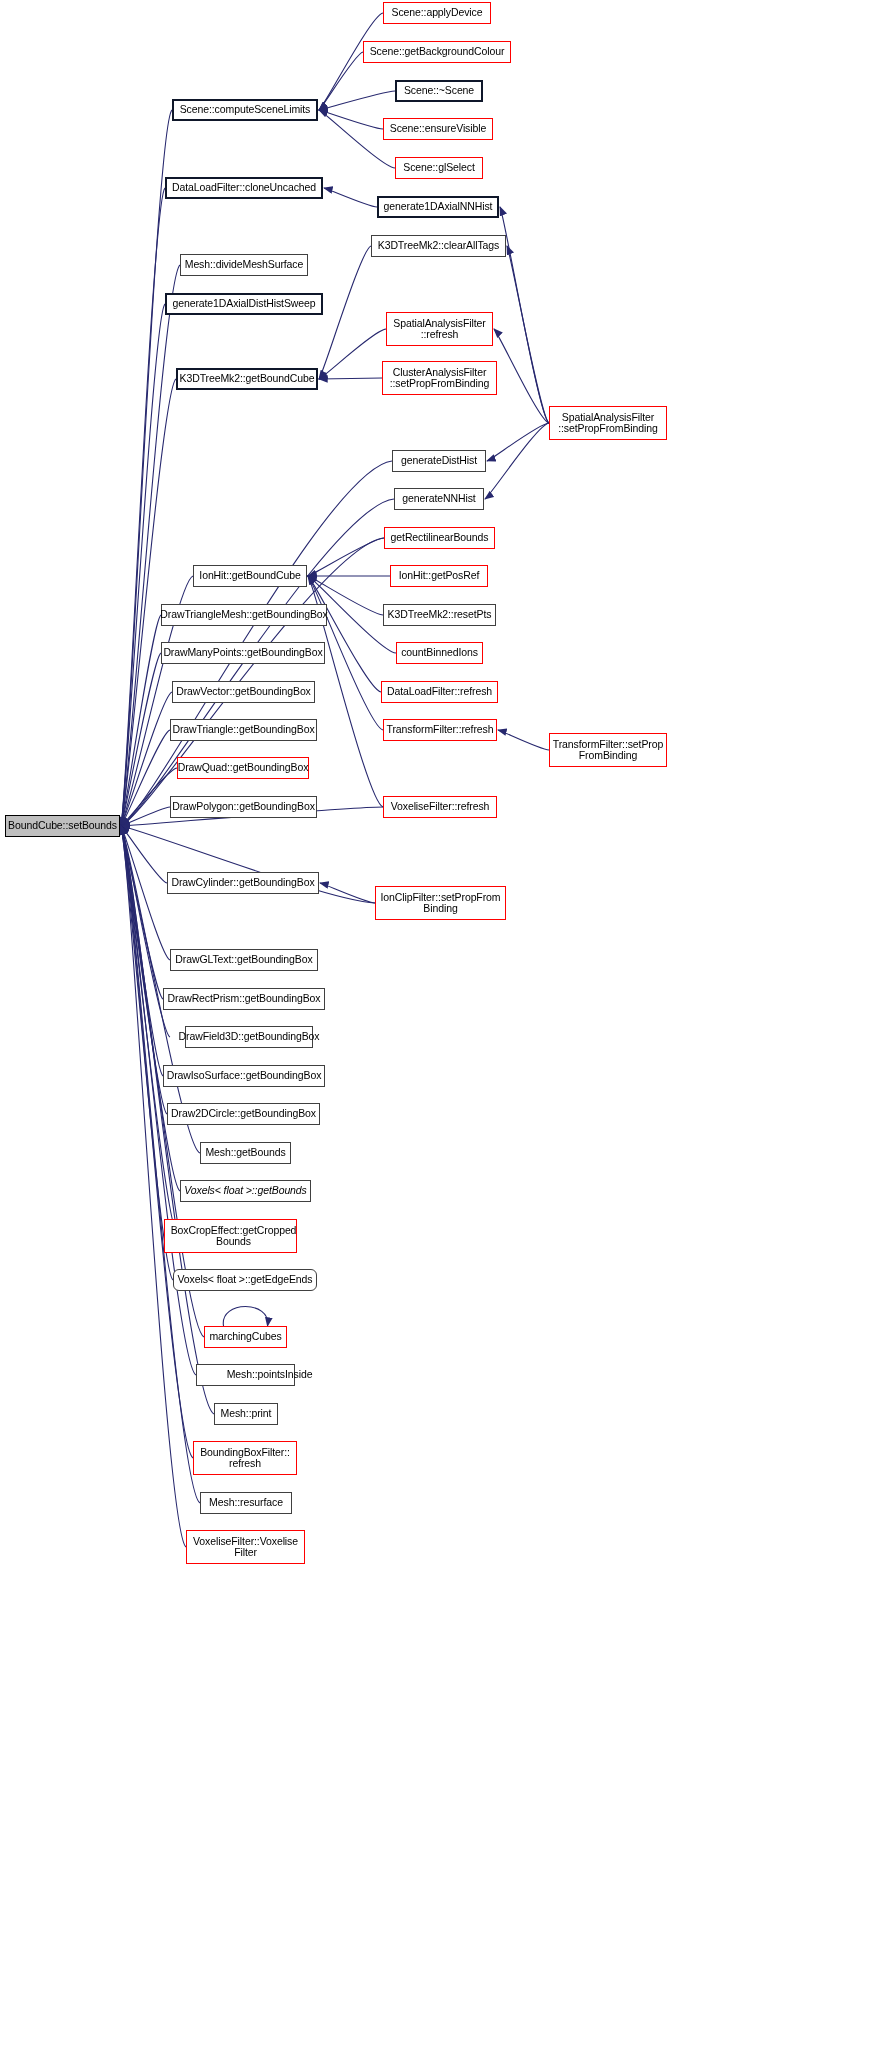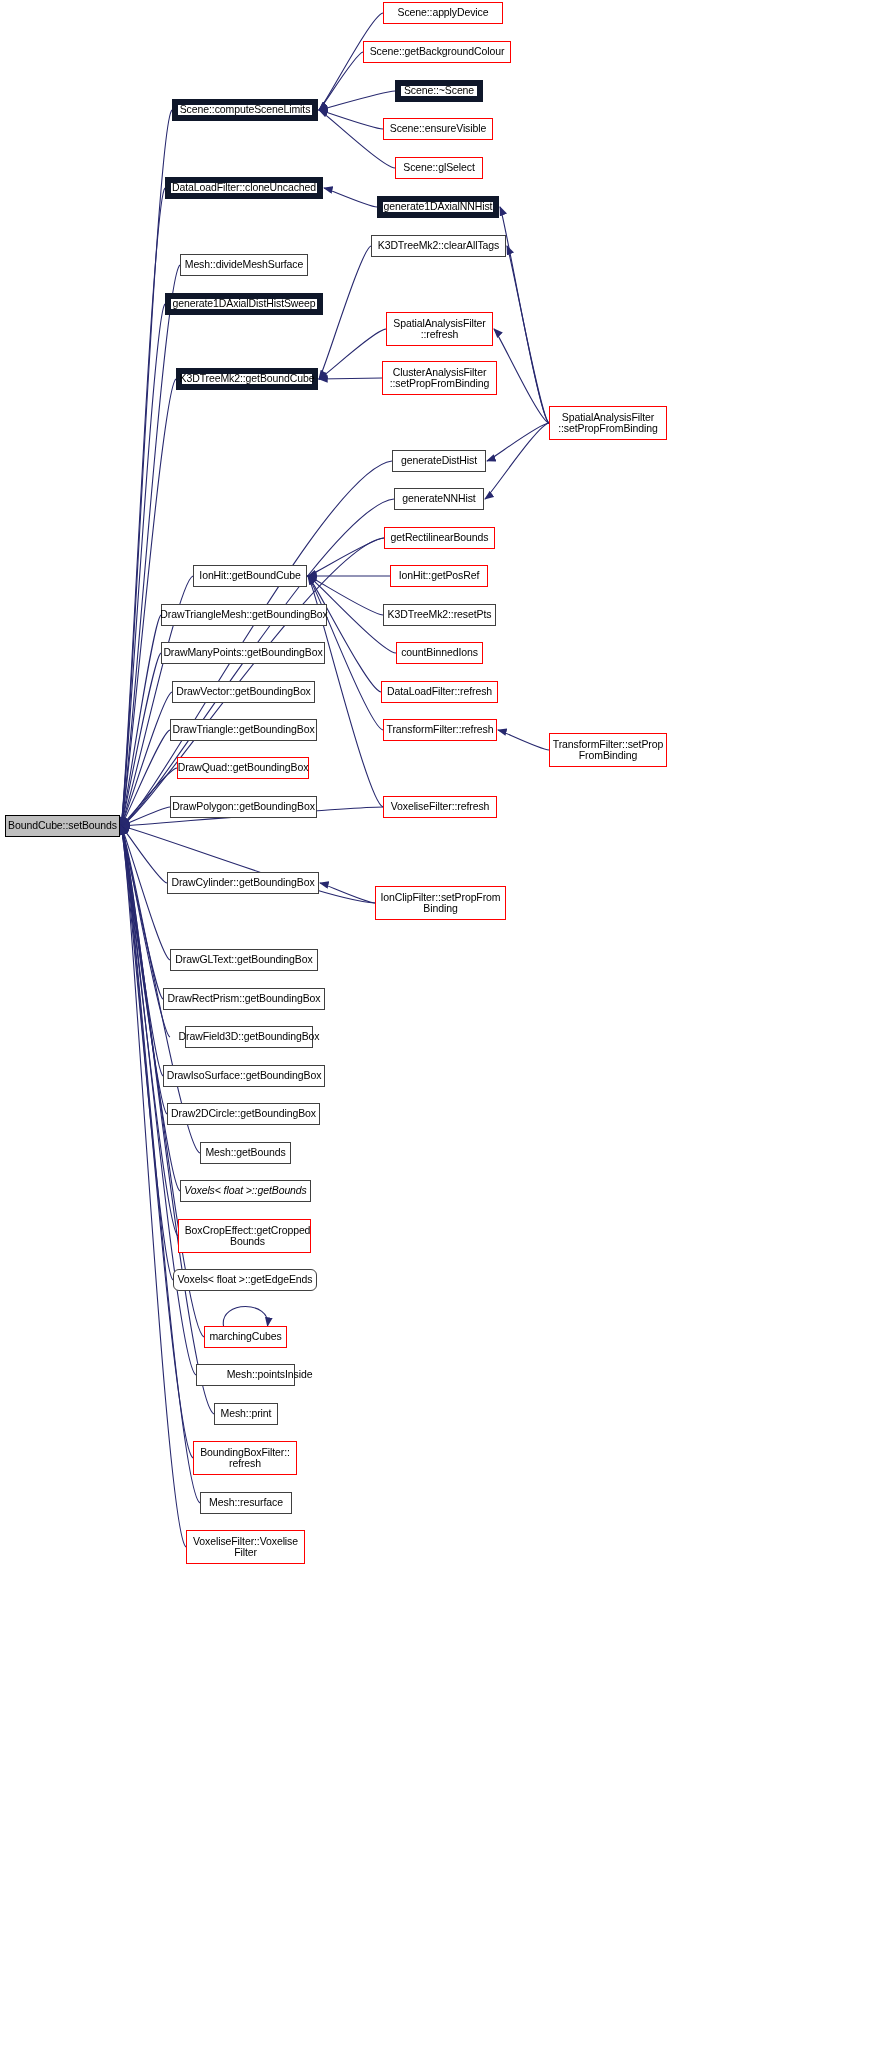--- a/index.html
+++ b/index.html
@@ -2,21 +2,21 @@
 <html><head>
 <meta charset="utf-8">
 <style>
   html,body{margin:0;padding:0;background:#ffffff;}
   body{font-family:"Liberation Sans","DejaVu Sans",sans-serif;}
   #graph{position:relative;width:885px;height:2065px;background:#ffffff;overflow:hidden;}
   #edges{position:absolute;left:0;top:0;width:885px;height:2065px;}
   .node{position:absolute;box-sizing:border-box;display:flex;align-items:center;justify-content:center;
         text-align:center;background:#ffffff;line-height:1.08;
         font-size:10.5px;color:#000000;letter-spacing:-0.1px;white-space:pre-line;}
-  .node.black{border:6px solid #0f172a;}
+  .node.black{border:2px solid #0f172a;}
   .node.grey{border:1px solid #404040;}
   .node.red{border:1px solid #ff0000;}
   .node.root{background:#bfbfbf;border:1px solid #000000;}
   .node span{display:block;padding:0 3px;}
 </style>
 </head>
 <body>
 
 <div id="graph">
   <svg id="edges" viewBox="0 0 885 2065" xmlns="http://www.w3.org/2000/svg">
@@ -79,21 +79,21 @@
         <path marker-end="url(#arrow)" d="M204,1337 C181.33301923076922,1326.78 133.3638076923077,856.66 121,826"></path>
         <path marker-end="url(#arrow)" d="M223.5,1326 C219.5,1300 271.5,1300 267.5,1326"></path>
         <path marker-end="url(#arrow)" d="M196,1375 C174.91490384615383,1364.02 132.50096153846152,858.94 121,826"></path>
         <path marker-end="url(#arrow)" d="M214,1414 C187.08723076923076,1402.24 135.6796923076923,861.28 121,826"></path>
         <path marker-end="url(#arrow)" d="M193,1458 C171.49415384615384,1445.36 132.73046153846155,863.92 121,826"></path>
         <path marker-end="url(#arrow)" d="M200,1503 C175.65128846153846,1489.46 134.2811153846154,866.62 121,826"></path>
         <path marker-end="url(#arrow)" d="M186,1547 C165.36124999999998,1532.58 132.2575,869.26 121,826"></path>
       </g>
   </svg>
   <div id="node-layer">
-      <div class="node red" style="left: 383px; top: 2px; width: 120px; height: 22px;"><span>Scene::applyDevice</span></div>
+      <div class="node red" style="left: 383px; top: 2px; width: 108px; height: 22px;"><span>Scene::applyDevice</span></div>
       <div class="node red" style="left: 363px; top: 41px; width: 148px; height: 22px;"><span>Scene::getBackgroundColour</span></div>
       <div class="node black" style="left: 395px; top: 80px; width: 88px; height: 22px;"><span>Scene::~Scene</span></div>
       <div class="node black" style="left: 172px; top: 99px; width: 146px; height: 22px;"><span>Scene::computeSceneLimits</span></div>
       <div class="node red" style="left: 383px; top: 118px; width: 110px; height: 22px;"><span>Scene::ensureVisible</span></div>
       <div class="node red" style="left: 395px; top: 157px; width: 88px; height: 22px;"><span>Scene::glSelect</span></div>
       <div class="node black" style="left: 165px; top: 177px; width: 158px; height: 22px;"><span>DataLoadFilter::cloneUncached</span></div>
       <div class="node black" style="left: 377px; top: 196px; width: 122px; height: 22px;"><span>generate1DAxialNNHist</span></div>
       <div class="node grey" style="left: 371px; top: 235px; width: 135px; height: 22px;"><span>K3DTreeMk2::clearAllTags</span></div>
       <div class="node grey" style="left: 180px; top: 254px; width: 128px; height: 22px;"><span>Mesh::divideMeshSurface</span></div>
       <div class="node black" style="left: 165px; top: 293px; width: 158px; height: 22px;"><span>generate1DAxialDistHistSweep</span></div>
@@ -126,21 +126,21 @@
       <div class="node grey" style="left: 167px; top: 872px; width: 152px; height: 22px;"><span>DrawCylinder::getBoundingBox</span></div>
       <div class="node red" style="left: 375px; top: 886px; width: 131px; height: 34px;"><span>IonClipFilter::setPropFrom
 Binding</span></div>
       <div class="node grey" style="left: 170px; top: 949px; width: 148px; height: 22px;"><span>DrawGLText::getBoundingBox</span></div>
       <div class="node grey" style="left: 163px; top: 988px; width: 162px; height: 22px;"><span>DrawRectPrism::getBoundingBox</span></div>
       <div class="node grey" style="left: 185px; top: 1026px; width: 128px; height: 22px;"><span>DrawField3D::getBoundingBox</span></div>
       <div class="node grey" style="left: 163px; top: 1065px; width: 162px; height: 22px; text-align: right;"><span>DrawIsoSurface::getBoundingBox</span></div>
       <div class="node grey" style="left: 167px; top: 1103px; width: 153px; height: 22px;"><span>Draw2DCircle::getBoundingBox</span></div>
       <div class="node grey" style="left: 200px; top: 1142px; width: 91px; height: 22px;"><span>Mesh::getBounds</span></div>
       <div class="node grey" style="left: 180px; top: 1180px; width: 131px; height: 22px; font-style: italic;"><span>Voxels&lt; float &gt;::getBounds</span></div>
-      <div class="node red" style="left: 178px; top: 1219px; width: 133px; height: 34px; padding-left: 6px;"><span>BoxCropEffect::getCropped
+      <div class="node red" style="left: 164px; top: 1219px; width: 133px; height: 34px; padding-left: 6px;"><span>BoxCropEffect::getCropped
 Bounds</span></div>
       <div class="node grey" style="left: 173px; top: 1269px; width: 144px; height: 22px; border-radius: 6px;"><span>Voxels&lt; float &gt;::getEdgeEnds</span></div>
       <div class="node red" style="left: 204px; top: 1326px; width: 83px; height: 22px;"><span>marchingCubes</span></div>
       <div class="node grey" style="left: 196px; top: 1364px; width: 99px; height: 22px; padding-left: 48px;"><span>Mesh::pointsInside</span></div>
       <div class="node grey" style="left: 214px; top: 1403px; width: 64px; height: 22px;"><span>Mesh::print</span></div>
       <div class="node red" style="left: 193px; top: 1441px; width: 104px; height: 34px;"><span>BoundingBoxFilter::
 refresh</span></div>
       <div class="node grey" style="left: 200px; top: 1492px; width: 92px; height: 22px;"><span>Mesh::resurface</span></div>
       <div class="node red" style="left: 186px; top: 1530px; width: 119px; height: 34px;"><span>VoxeliseFilter::Voxelise
 Filter</span></div>

